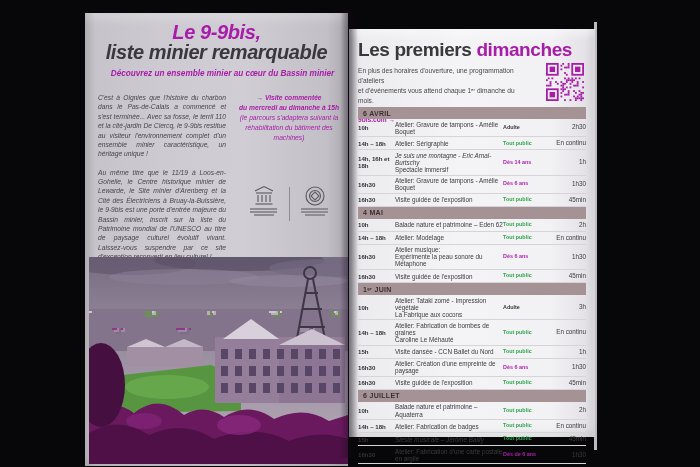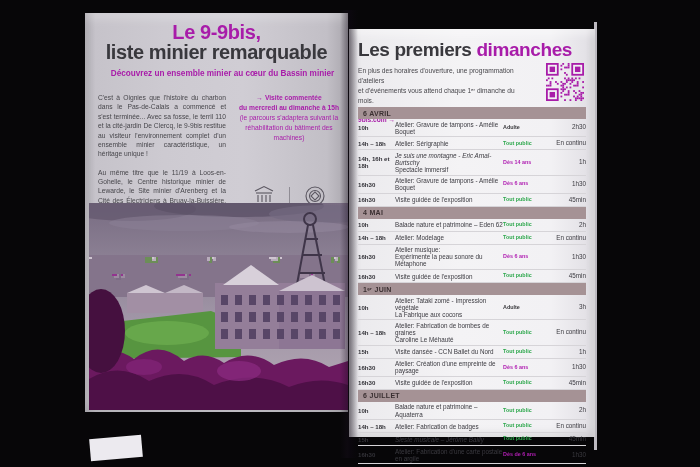--- a/index.html
+++ b/index.html
@@ -1,22 +1,22 @@
 <!DOCTYPE html>
 <html><head>
 <meta charset="utf-8">
 <style>
   html,body{margin:0;padding:0;background:#070608;}
   .stage{position:relative;width:700px;height:467px;background:#070608;overflow:hidden;
          font-family:"Liberation Sans","DejaVu Sans",sans-serif;}
   
   .page{position:absolute;z-index:2;}
-  .page-left{left:85px;top:13px;width:263px;height:399px;
+  .page-left{left:85px;top:13px;width:263px;height:453px;
     background:linear-gradient(90deg,#aeabb2 0,#c6c3ca 4%,#cdcad1 30%,#d0cdd4 60%,#c2bfc6 92%,#a9a6ad 100%);
-    box-shadow:inset 0 6px 10px rgba(255,255,255,.25), inset 0 -4px 8px rgba(0,0,0,.12);}
+    box-shadow:inset 0 6px 10px rgba(255,255,255,.25), inset 0 -4px 8px rgba(0,0,0,.12);font-style:italic;}
   .page-right{left:349px;top:29px;width:246px;height:408px;
     background:linear-gradient(90deg,#cfccd2 0,#ecebee 5%,#f4f3f5 45%,#f2f1f4 82%,#e4e2e7 96%,#d2d0d5 100%);
     box-shadow:inset 0 5px 8px rgba(255,255,255,.5), inset 0 -4px 8px rgba(0,0,0,.10);}
   .fold{position:absolute;left:340px;top:10px;width:18px;height:448px;z-index:3;pointer-events:none;
     background:linear-gradient(90deg,rgba(10,5,15,0) 0,rgba(25,15,30,.35) 40%,rgba(15,8,20,.45) 55%,rgba(10,5,15,0) 100%);}
   .corner-sliver{position:absolute;left:90px;top:437px;width:52px;height:22px;background:#eceaef;
     transform:rotate(-5deg);z-index:1;}
   .edge-sliver{position:absolute;left:594px;top:22px;width:3px;height:428px;background:#bdbac1;z-index:1;}
   
   .lp-title{position:absolute;top:9px;left:0;right:0;text-align:center;line-height:1.02;

